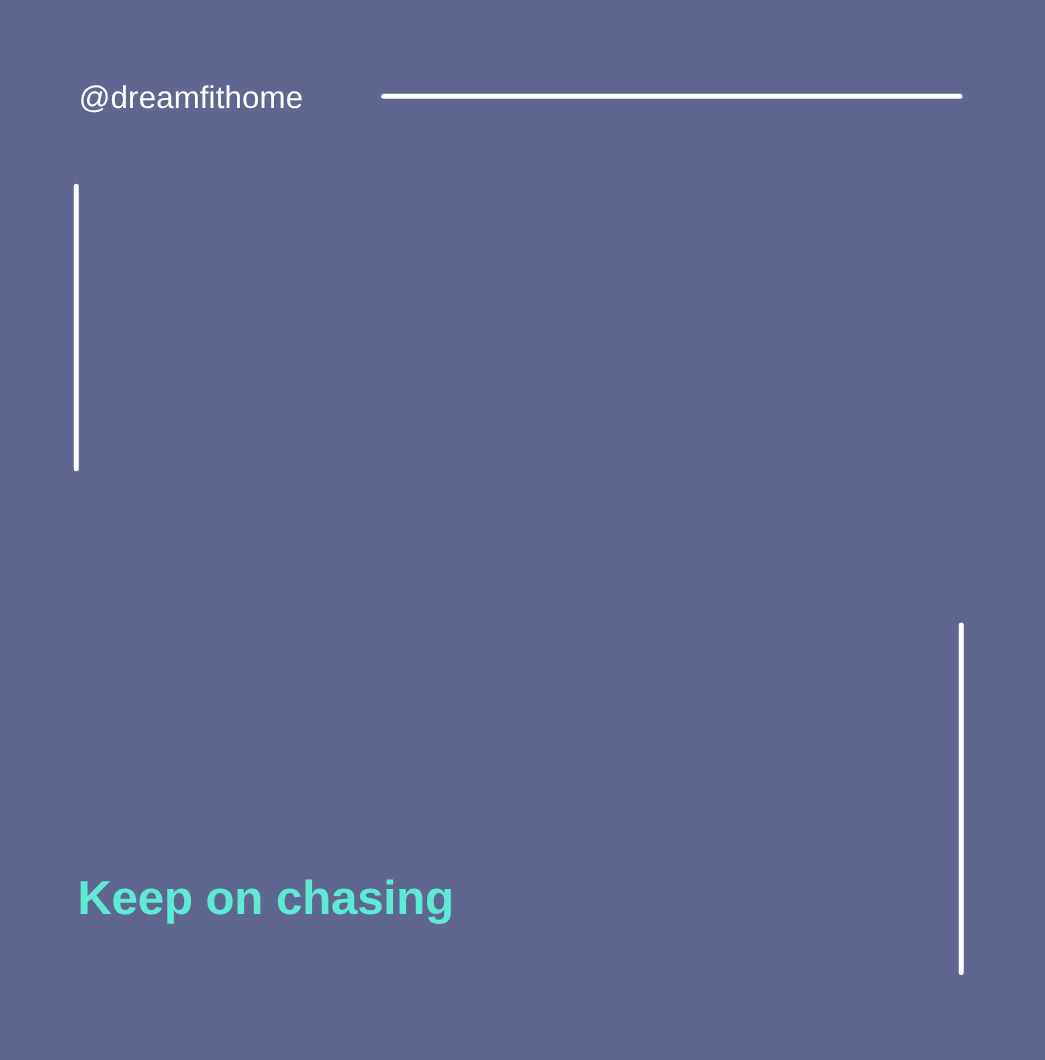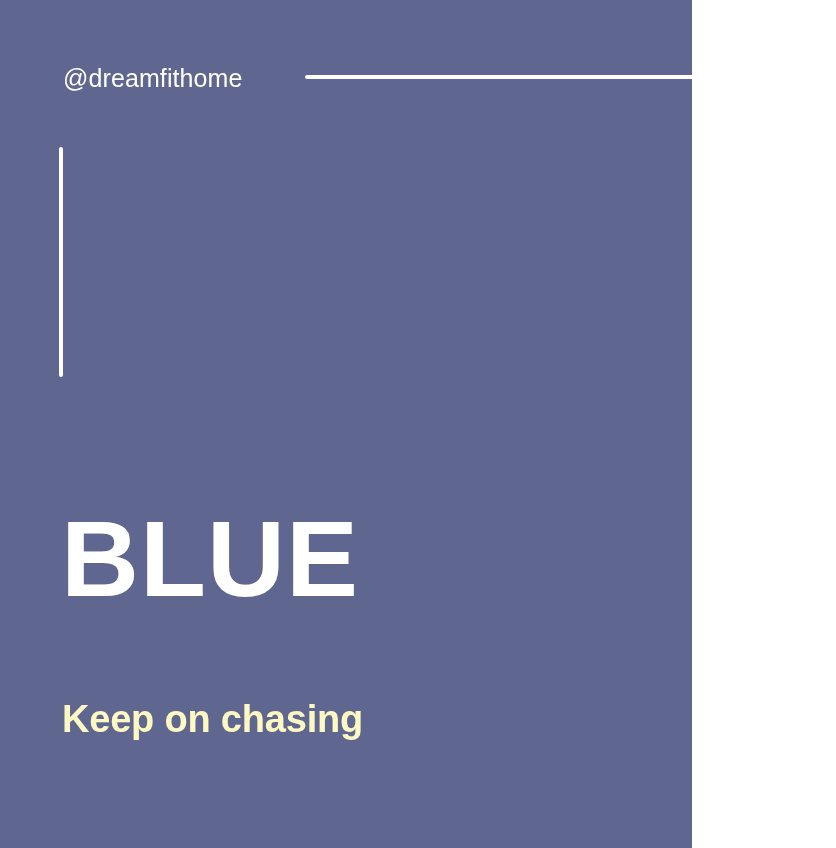--- a/index.html
+++ b/index.html
@@ -9,21 +9,21 @@
   body {
     width: 836px;
     height: 848px;
     overflow: hidden;
     font-family: "Liberation Sans", sans-serif;
     -webkit-font-smoothing: antialiased;
   }
 
   #poster {
     position: relative;
-    width: 692px;
+    width: 836px;
     height: 848px;
     background: #5f668f;
     overflow: hidden;
   }
 
   
   .handle {
     position: absolute;
     left: 63px;
     top: 62px;
@@ -78,40 +78,39 @@
   }
 
   
   .subtitle {
     position: absolute;
     left: 62px;
     top: 699px;
     font-size: 38px;
     line-height: 40px;
     font-weight: 700;
-    color: #fef9c3;
+    color: #5eead4;
     letter-spacing: -0.2px;
   }
   .subtitle .sub-line {
     display: block;
     white-space: nowrap;
   }
 </style>
 </head>
 <body>
 
 <div id="poster">
 
   <div class="handle">@dreamfithome</div>
 
   <div class="rule-h"></div>
 
   <div class="rule-v-left"></div>
 
   <div class="rule-v-right"></div>
 
-  <div class="headline">BLUE</div>
 
   <div class="subtitle">
     <span class="sub-line">Keep on chasing</span>
   </div>
 
 </div>
 
 </body></html>

